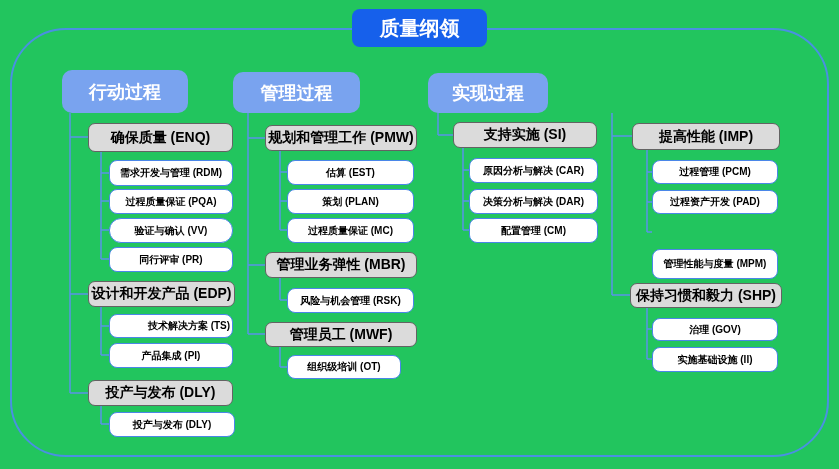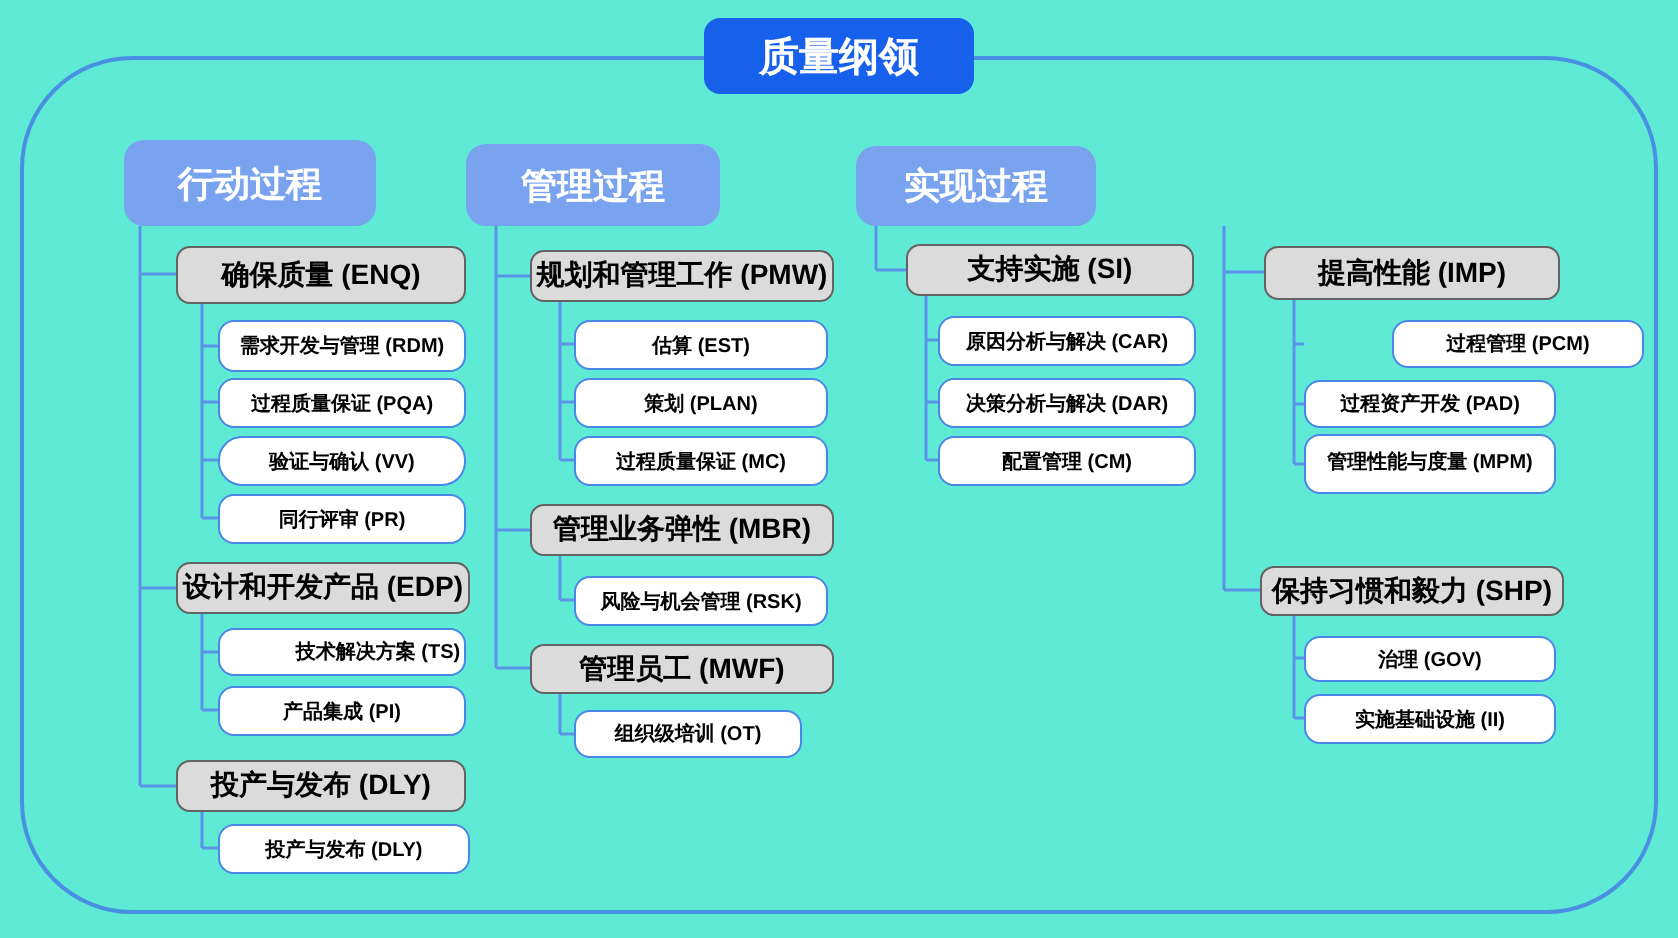--- a/index.html
+++ b/index.html
@@ -1,30 +1,30 @@
 <!DOCTYPE html>
 <html style="--title_bg: #1660EB; --header_bg: #79A3EF; --line: #5B93E8; --outer_border: #4A90E2; --white_box_border: #4A86E8; --gray_box_bg: #DBDBDB; --gray_box_border: #636363;"><head>
 <meta charset="utf-8">
 <style>
   html,body{margin:0;padding:0;background:#fff;}
   body{font-family:"Liberation Sans","DejaVu Sans",sans-serif;}
-  .stage{position:relative;width:839px;height:469px;background:#5eead4;overflow:hidden;}
+  .stage{position:relative;width:839px;height:469px;background:#22c55e;overflow:hidden;}
   .outer{position:absolute;left:10px;top:28px;width:815px;height:425px;
          border:2px solid var(--outer_border,#4A90E2);border-radius:56px;z-index:0;}
   svg.lines{position:absolute;left:0;top:0;width:839px;height:469px;z-index:1;}
   svg.lines path{stroke:var(--line,#5B93E8);stroke-width:1.5;fill:none;}
   .box{position:absolute;display:flex;align-items:center;justify-content:center;
        font-weight:bold;box-sizing:border-box;white-space:nowrap;z-index:2;}
   .title{background:var(--title_bg,#1660EB);color:#fff;font-size:20px;border-radius:8px;z-index:3;}
   .hdr{background:var(--header_bg,#79A3EF);color:#fff;font-size:18px;border-radius:10px;}
   .gbox{background:var(--gray_box_bg,#DBDBDB);border:1.5px solid var(--gray_box_border,#636363);
         border-radius:7px;font-size:14px;color:#000;}
   .wbox{background:#fff;border:1.5px solid var(--white_box_border,#4A86E8);
         border-radius:8px;font-size:10px;color:#000;}
-  .wbox.wrap{white-space:normal;text-align:center;line-height:1.2;padding:0 10px;}
+  .wbox.wrap{white-space:normal;text-align:center;line-height:1.2;padding:0 10px;margin-top:32px;}
 </style>
 </head>
 <body>
 
 <div class="stage">
 
   <div class="outer"></div>
 
   <svg class="lines" aria-hidden="true">
     <path d="M70 113 V393 M70 137 H88 M70 294 H88 M70 393 H88"></path>
@@ -66,20 +66,20 @@
   <div class="box gbox" style="left:265px;top:322px;width:152px;height:25px;">管理员工 (MWF)</div>
   <div class="box wbox" style="left:287px;top:355px;width:114px;height:24px;">组织级培训 (OT)</div>
 
   <div class="box hdr" style="left:428px;top:73px;width:120px;height:40px;">实现过程</div>
   <div class="box gbox" style="left:453px;top:122px;width:144px;height:26px;">支持实施 (SI)</div>
   <div class="box wbox" style="left:469px;top:158px;width:129px;height:25px;">原因分析与解决 (CAR)</div>
   <div class="box wbox" style="left:469px;top:189px;width:129px;height:25px;">决策分析与解决 (DAR)</div>
   <div class="box wbox" style="left:469px;top:218px;width:129px;height:25px;">配置管理 (CM)</div>
 
   <div class="box gbox" style="left:632px;top:123px;width:148px;height:27px;">提高性能 (IMP)</div>
-  <div class="box wbox" style="left:652px;top:160px;width:126px;height:24px;margin-left:44px;">过程管理 (PCM)</div>
+  <div class="box wbox" style="left:652px;top:160px;width:126px;height:24px;">过程管理 (PCM)</div>
   <div class="box wbox" style="left:652px;top:190px;width:126px;height:24px;">过程资产开发 (PAD)</div>
   <div class="box wbox wrap" style="left:652px;top:217px;width:126px;height:30px;">管理性能与度量 (MPM)</div>
   <div class="box gbox" style="left:630px;top:283px;width:152px;height:25px;">保持习惯和毅力 (SHP)</div>
   <div class="box wbox" style="left:652px;top:318px;width:126px;height:23px;">治理 (GOV)</div>
   <div class="box wbox" style="left:652px;top:347px;width:126px;height:25px;">实施基础设施 (II)</div>
 
 </div>
 
 </body></html>

